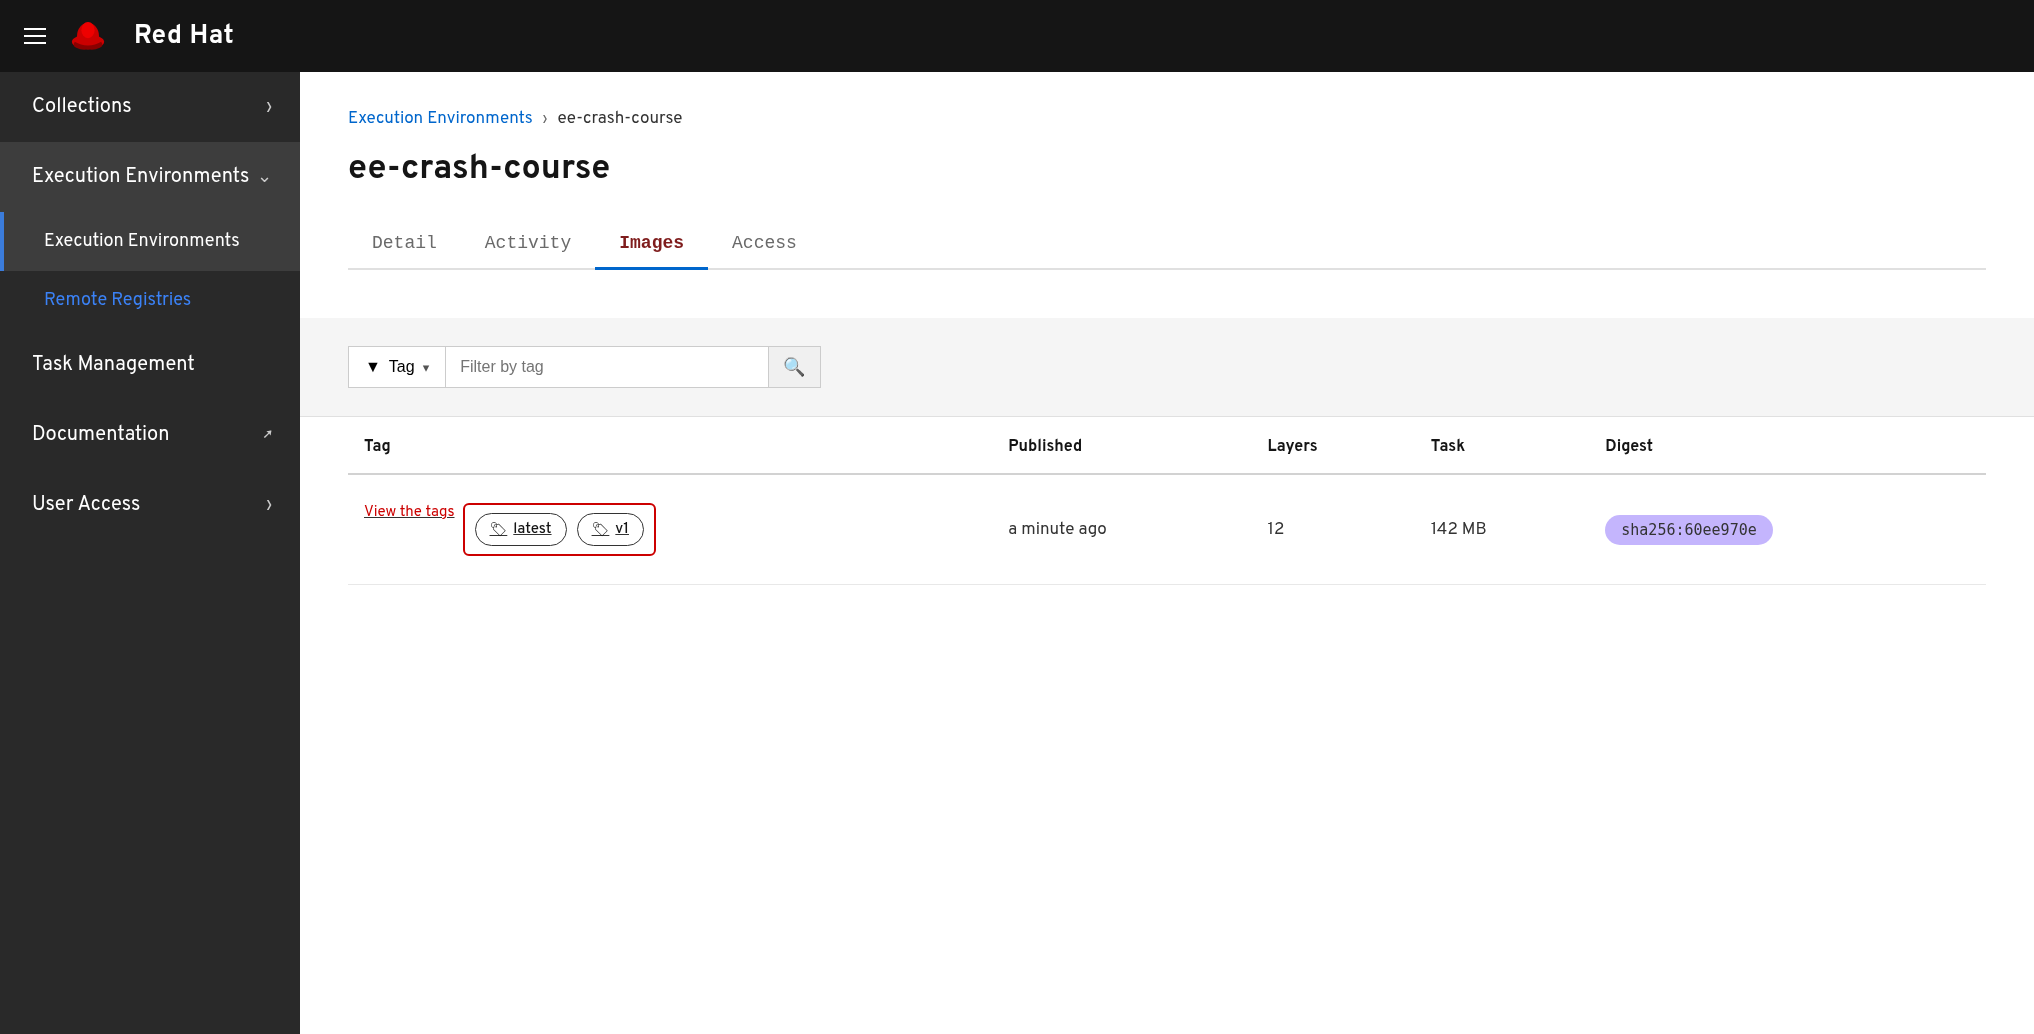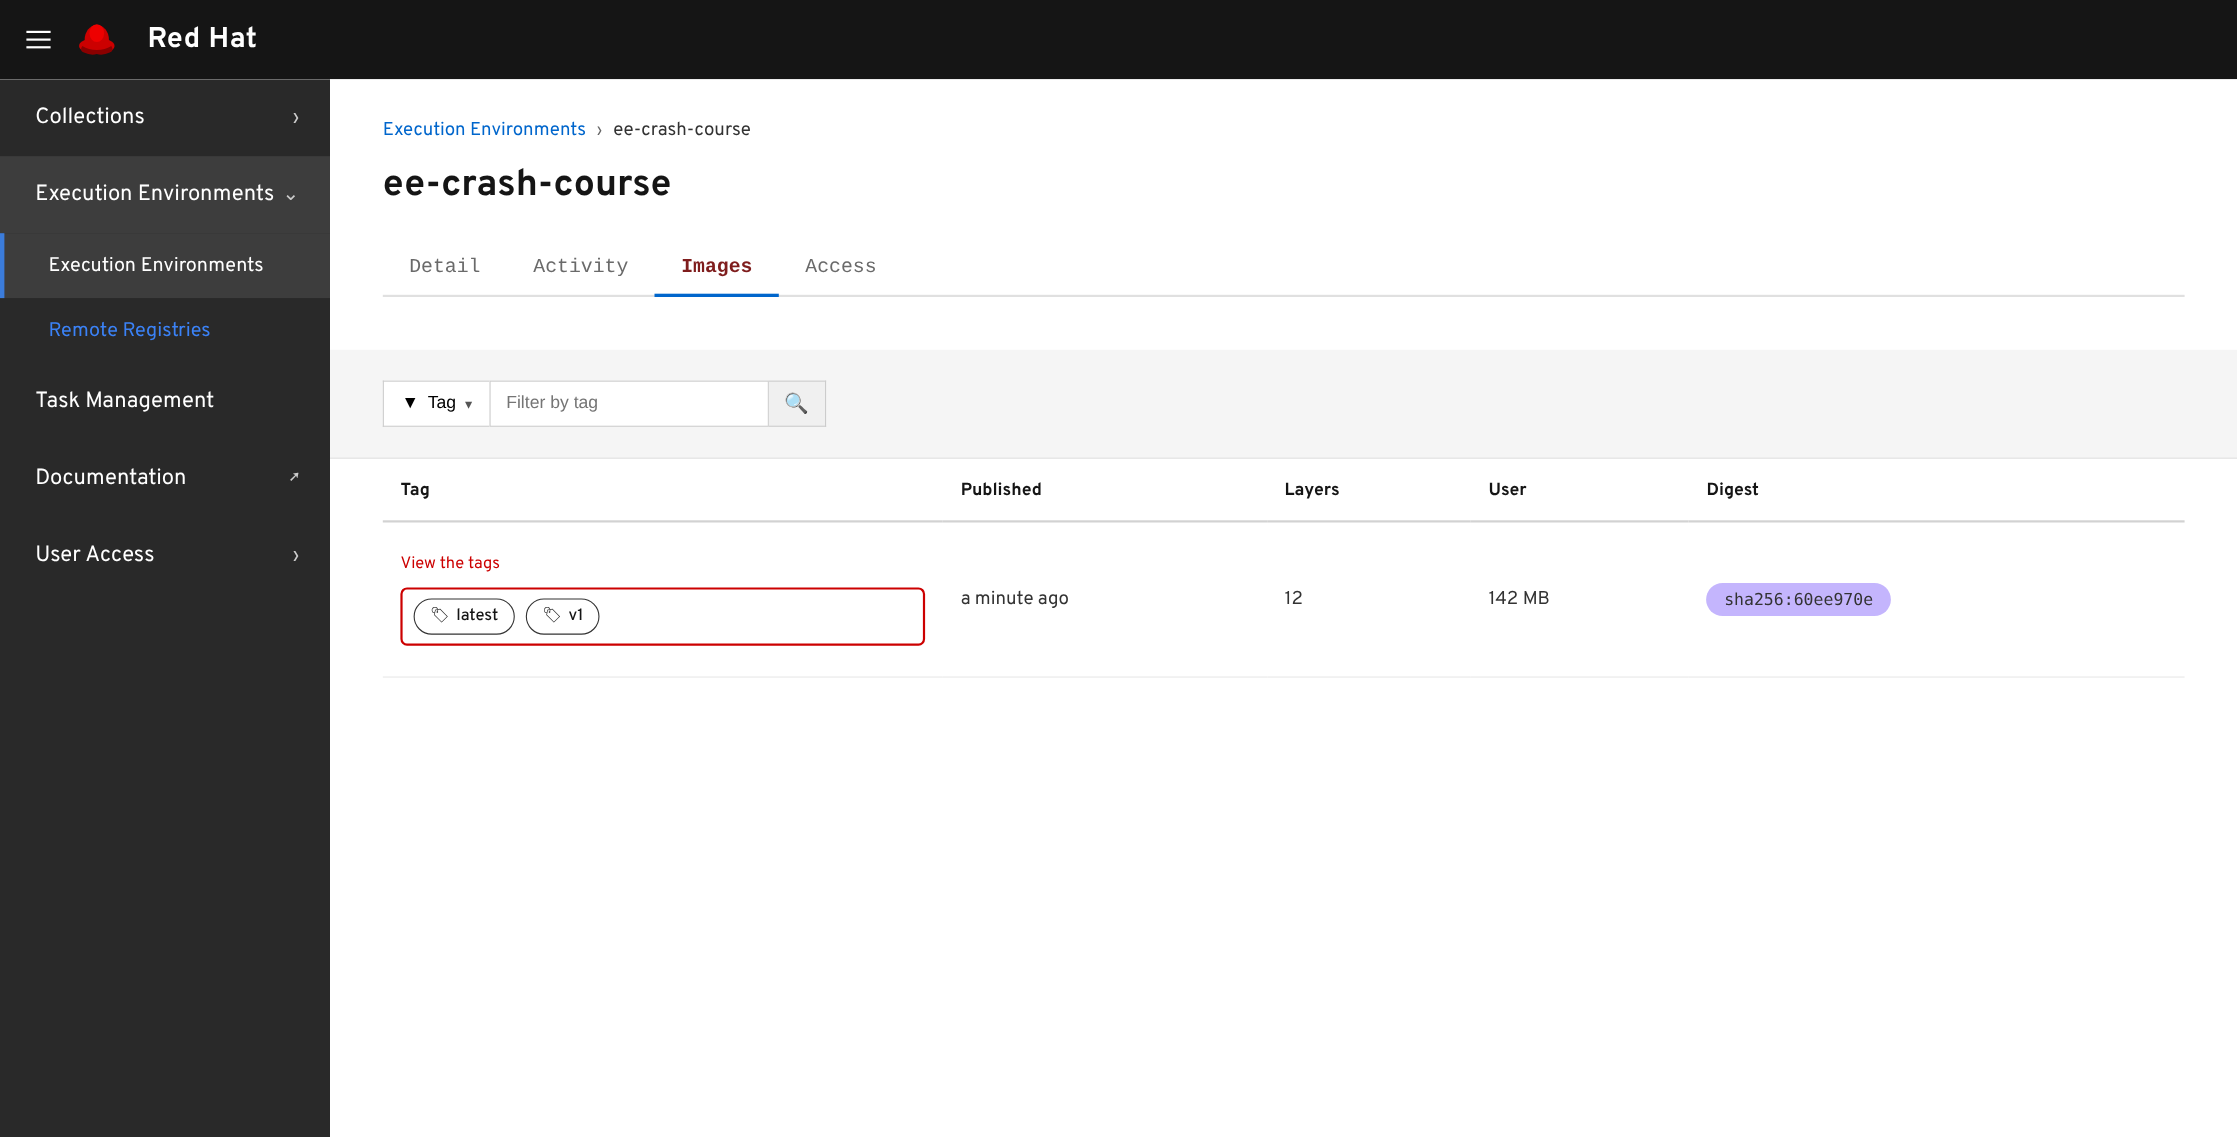--- a/index.html
+++ b/index.html
@@ -138,21 +138,21 @@
       cursor: pointer;
       border-right: none;
       height: 42px;
     }
     .filter-tag-btn .dropdown-arrow { font-size: 13px; color: #555; }
     .filter-input {
       border: 1px solid #ccc;
       padding: 10px 14px;
       font-size: 16px;
       height: 42px;
-      width: 254px;
+      width: 324px;
       outline: none;
       color: #888;
     }
     .filter-search-btn {
       background: #f0f0f0;
       border: 1px solid #ccc;
       border-left: none;
       padding: 10px 14px;
       cursor: pointer;
       height: 42px;
@@ -180,21 +180,21 @@
     }
     .images-table td {
       padding: 28px 16px;
       font-size: 17px;
       color: #333;
       border-bottom: 1px solid #e8e8e8;
       vertical-align: middle;
     }
 
     
-    .tag-cell { display: flex; flex-direction: column; gap: 8px; }
+    .tag-cell { display: flex; flex-direction: row; gap: 8px; text-decoration: underline; }
     .view-tags-link { color: #c00; font-size: 15px; cursor: pointer; margin-bottom: 4px; }
     .tag-badge {
       display: flex;
       align-items: center;
       gap: 6px;
       border: 1px solid #333;
       border-radius: 20px;
       padding: 6px 14px;
       font-size: 15px;
       font-weight: 500;
@@ -318,21 +318,21 @@
       </button>
     </div>
 
     <div class="table-container">
       <table class="images-table">
         <thead>
           <tr>
             <th>Tag</th>
             <th>Published</th>
             <th>Layers</th>
-            <th>User</th>
+            <th>Task</th>
             <th>Digest</th>
           </tr>
         </thead>
         <tbody>
           <tr>
             <td>
               <div class="tag-cell">
                 <span class="view-tags-link">View the tags</span>
                 <div class="tags-outline-box">
                   <span class="tag-badge">

